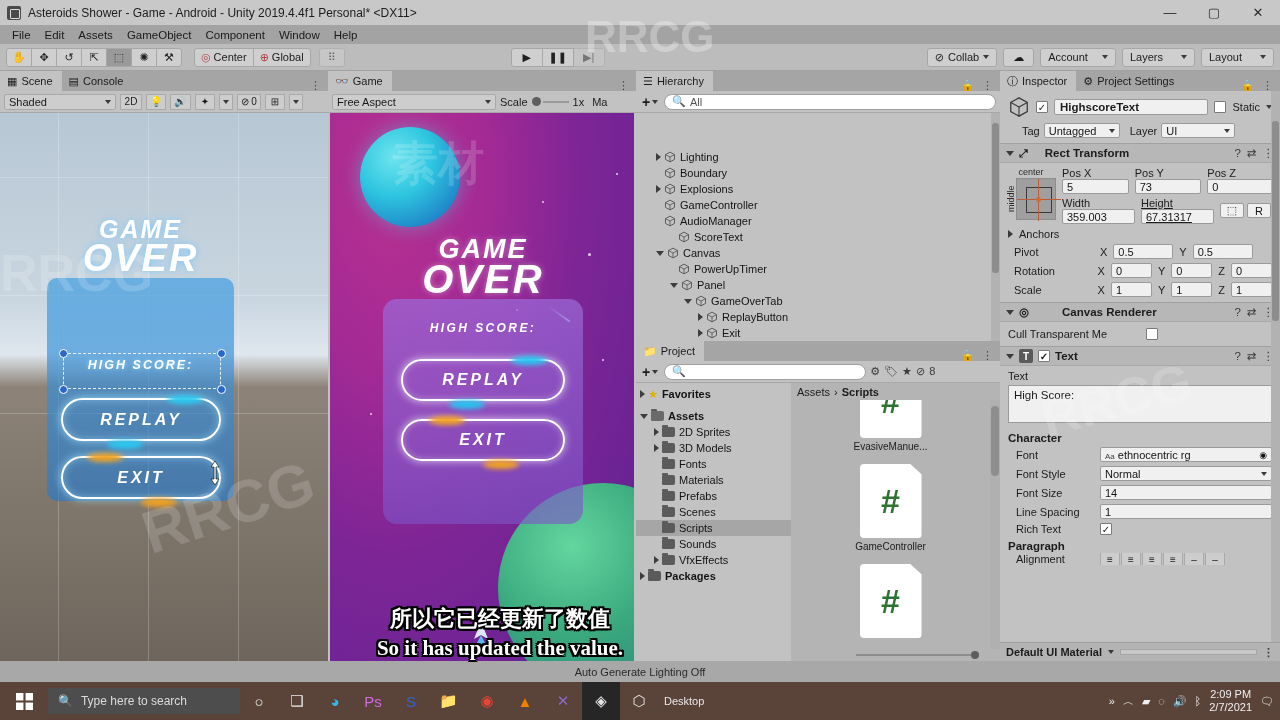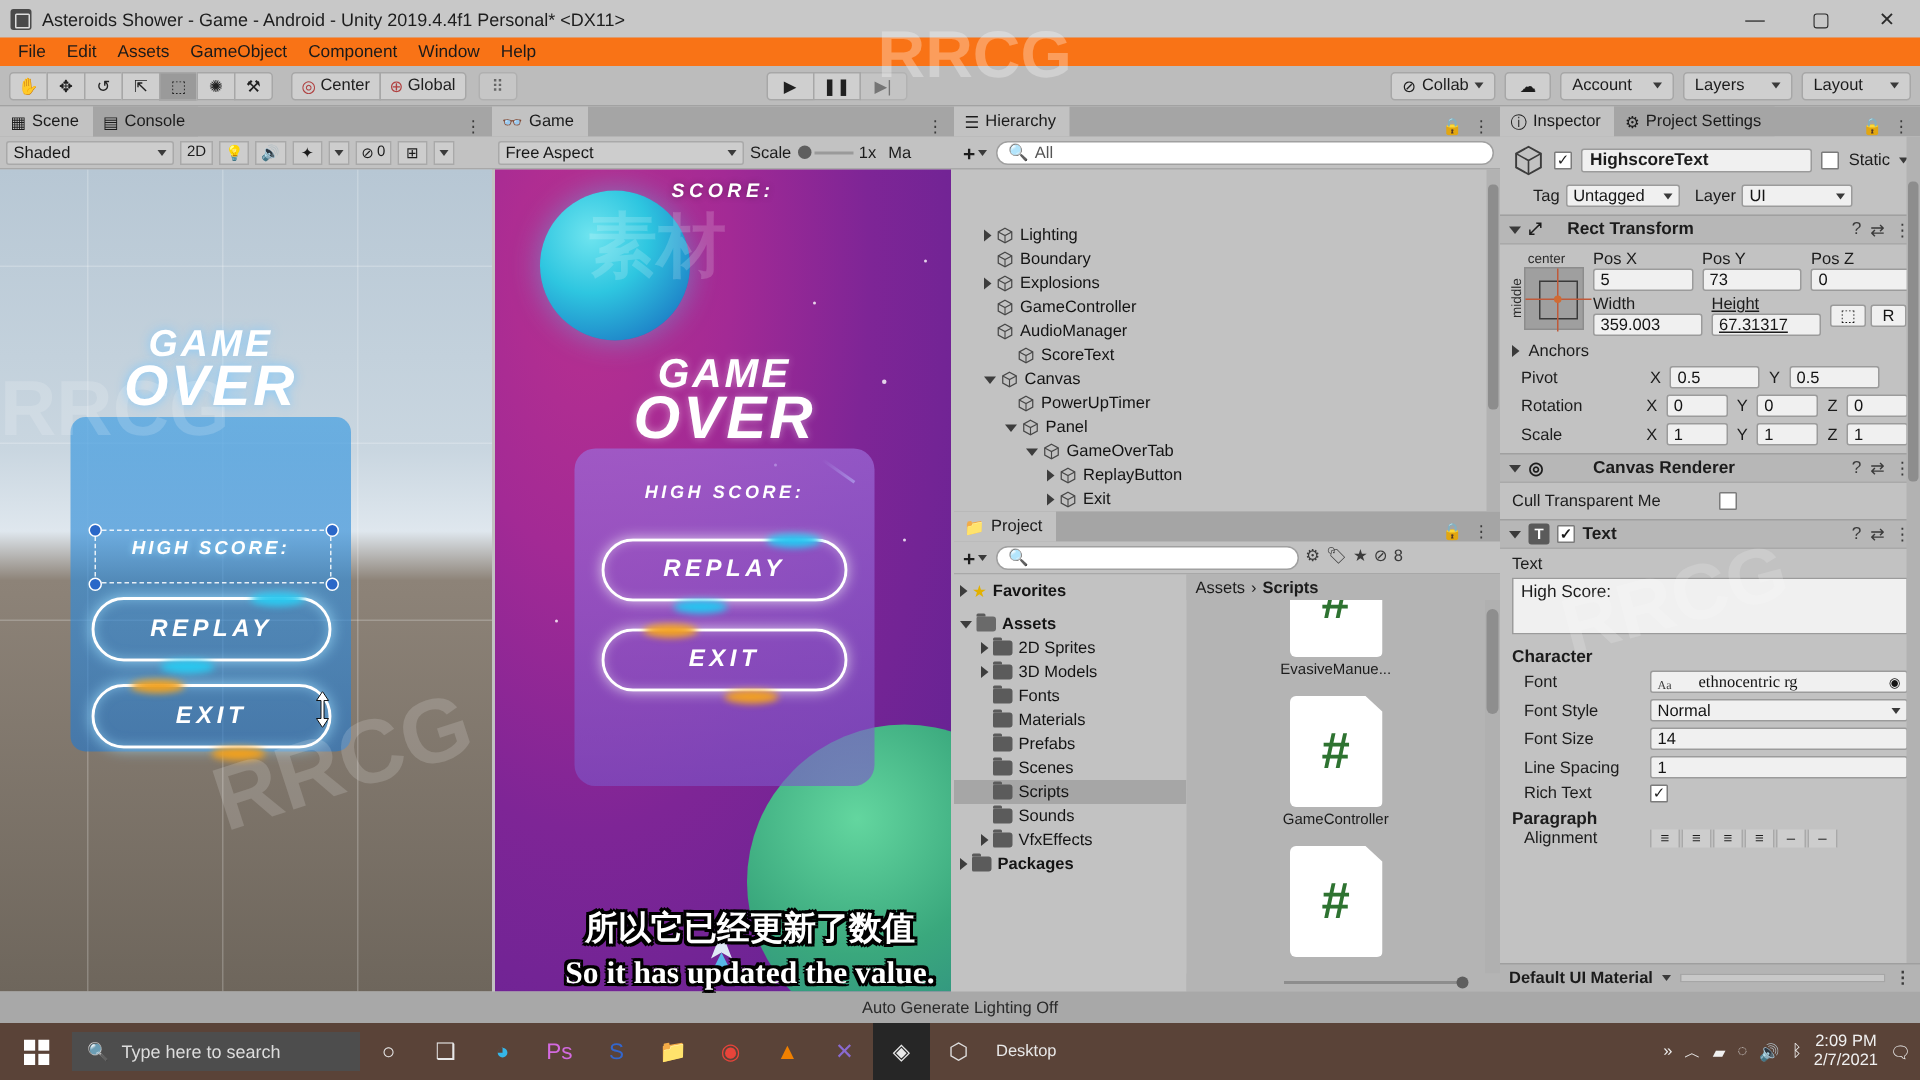--- a/index.html
+++ b/index.html
@@ -27,21 +27,21 @@
   .titlebar .tb-title { font-size:12px; color:#1d1d1d; white-space:nowrap; }
   .win-controls { margin-left:auto; display:flex; height:25px; }
   .win-btn {
     width:44px; height:25px; display:flex; align-items:center; justify-content:center;
     font-size:13px; color:#2a2a2a;
   }
 
   
   .menubar {
     position:absolute; left:0; top:25px; width:1280px; height:19px;
-    background:#f97316; display:flex; align-items:center; padding-left:6px; gap:2px;
+    background:#a3a3a3; display:flex; align-items:center; padding-left:6px; gap:2px;
   }
   .menu-item { padding:2px 6px; font-size:11.5px; color:#1a1a1a; white-space:nowrap; }
 
   
   .toolbar {
     position:absolute; left:0; top:44px; width:1280px; height:27px;
     background:#bcbcbc; border-bottom:1px solid #a2a2a2;
     display:flex; align-items:center; padding:0 6px;
   }
   .tbtn {
@@ -457,21 +457,20 @@
       <div class="g-planet"></div>
       <div class="g-planet2"></div>
       <div class="star" style="left:212px;top:88px;width:2px;height:2px;"></div>
       <div class="star" style="left:258px;top:140px;width:3px;height:3px;"></div>
       <div class="star" style="left:186px;top:196px;width:2px;height:2px;"></div>
       <div class="star" style="left:272px;top:246px;width:2px;height:2px;"></div>
       <div class="star" style="left:40px;top:300px;width:2px;height:2px;"></div>
       <div class="star" style="left:286px;top:60px;width:2px;height:2px;"></div>
       <div style="position:absolute;left:216px;top:200px;width:26px;height:2px;background:linear-gradient(90deg,rgba(255,255,255,0),#cfe8ff);transform:rotate(35deg);"></div>
 
-      <div class="g-score">SCORE:</div>
 
       <div class="game-panel-ui">
         <div class="g-gameover">
           <div class="l1">GAME</div>
           <div class="l2">OVER</div>
         </div>
         <div class="g-hs">HIGH SCORE:</div>
         <div class="g-btn replay">
           <span>REPLAY</span>
           <span class="neon-dot" style="left:108px; top:-5px; background:#25c4f0;"></span>
@@ -946,21 +945,21 @@
       </div>
       <div class="textarea">
         <span>High Score:</span>
       </div>
 
       <div class="sec-label">Character</div>
 
       <div class="insp-prop">
         <span class="pname" style="padding-left:8px;">Font</span>
         <div class="field" style="flex:1;">
-          <span style="display:flex;align-items:flex-end;gap:18px;font-family:Liberation Serif, serif;">
+          <span style="display:flex;align-items:flex-end;gap:3px;">
             <span style="font-size:8px;color:#3c3c3c;">Aa</span>
             <span>ethnocentric rg</span>
           </span>
           <span style="font-size:9px;">◉</span>
         </div>
       </div>
       <div class="insp-prop">
         <span class="pname" style="padding-left:8px;">Font Style</span>
         <div class="field" style="flex:1;">
           <span>Normal</span>

